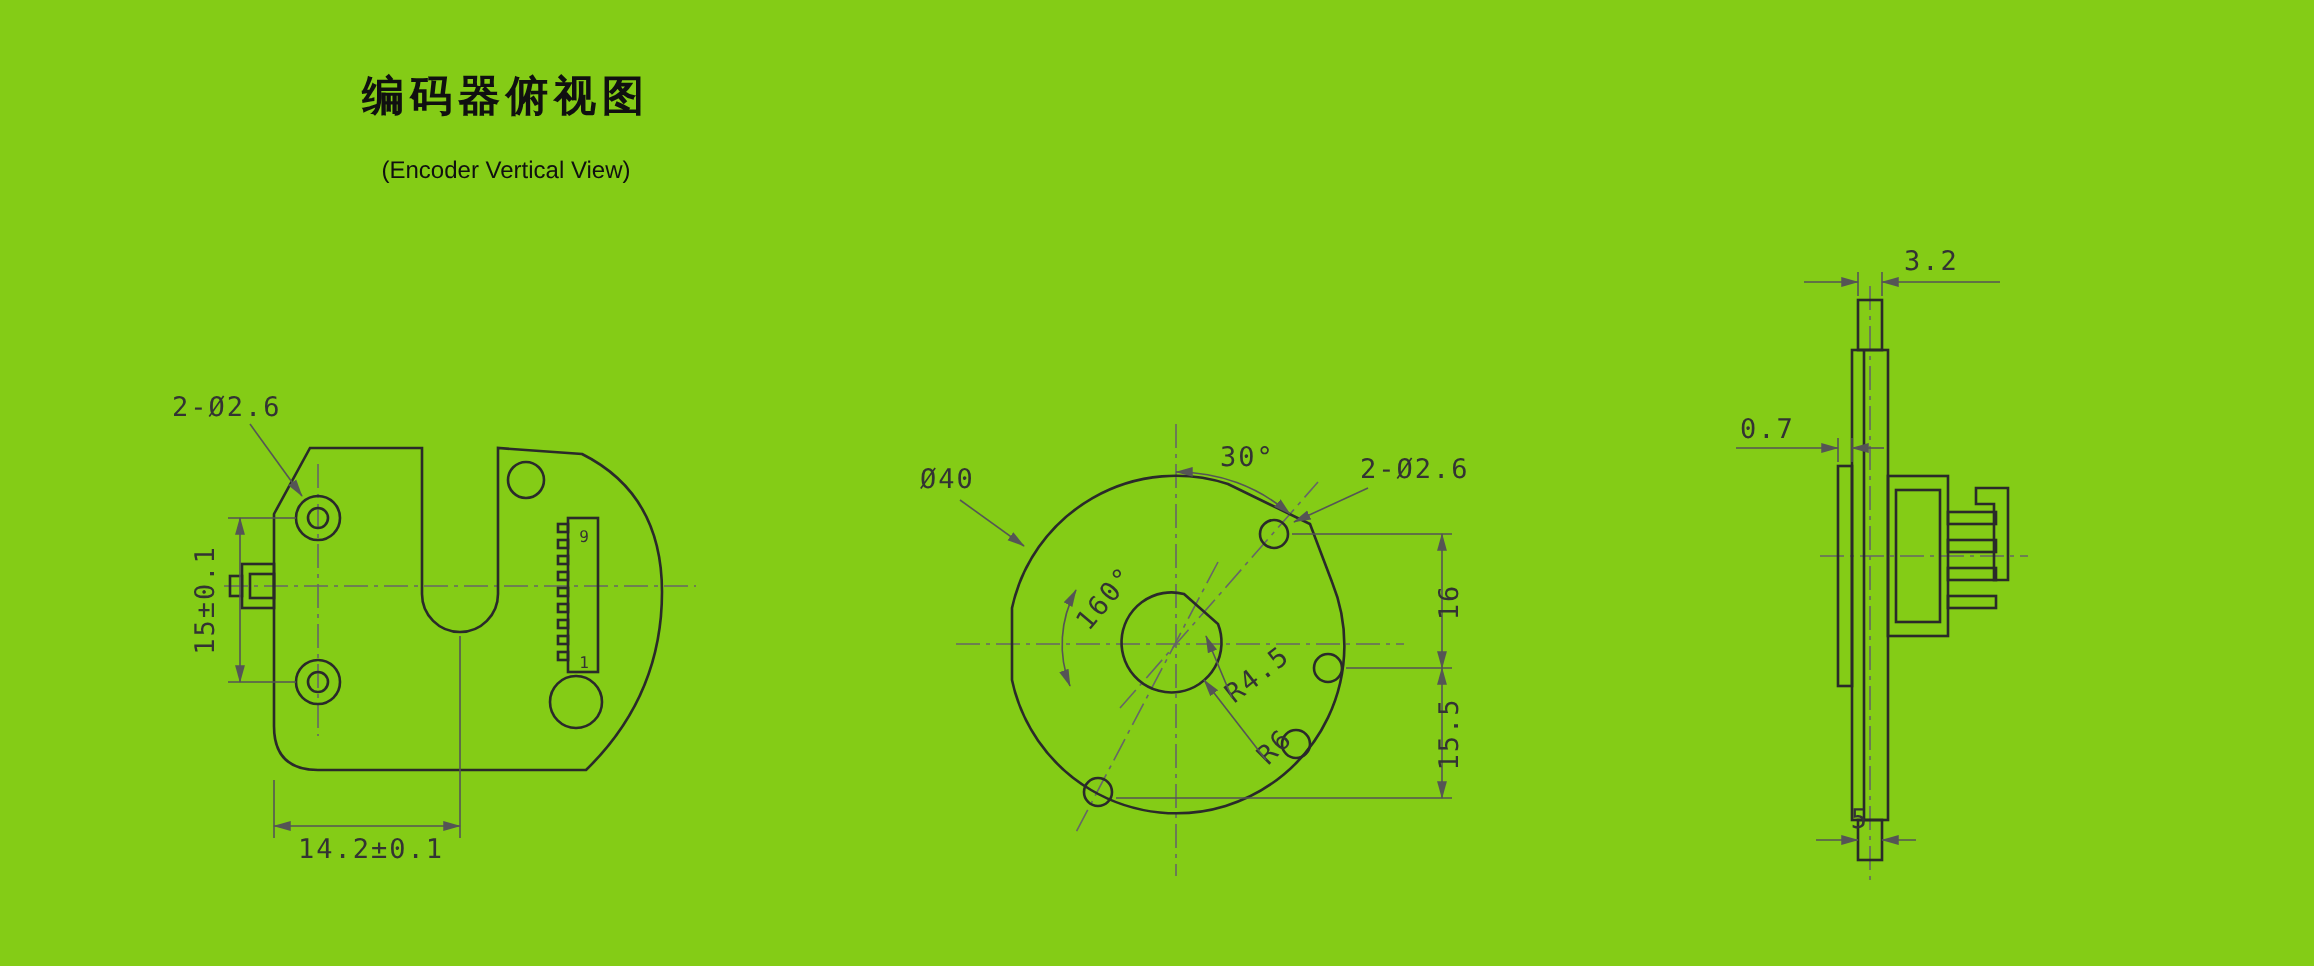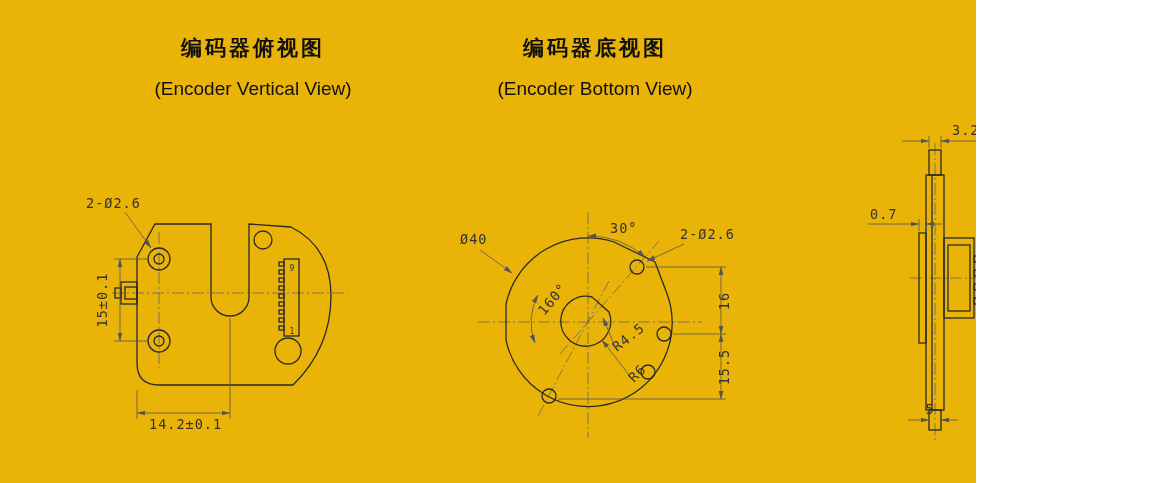--- a/index.html
+++ b/index.html
@@ -1,28 +1,28 @@
 <!DOCTYPE html>
 <html><head>
 <meta charset="utf-8">
 <style>
   html,body { margin:0; padding:0; background:#fff; }
   .canvas {
-    position:relative; width:976px; height:483px;
-    background:#eab308; overflow:hidden;
+    position:relative; width:1157px; height:483px;
+    background:#84cc16; overflow:hidden;
     font-family:"Liberation Sans", sans-serif;
   }
   .view-title { position:absolute; top:34px; width:260px; text-align:center; }
   .view-title .cn {
     font-family:"DejaVu Serif", serif; font-weight:700;
     font-size:21px; letter-spacing:3px; color:#101010;
   }
   .view-title .en {
     font-family:"Liberation Sans", sans-serif;
-    font-size:19px; color:#101010; margin-top:16px;
+    font-size:12px; color:#101010; margin-top:16px;
   }
   svg.drawing { position:absolute; left:0; top:0; }
   text.dim {
     font-family:"DejaVu Sans Mono", monospace;
     font-size:13.5px; fill:#333; letter-spacing:1px;
   }
   text.pin {
     font-family:"DejaVu Sans Mono", monospace;
     font-size:8px; fill:#333;
   }
@@ -31,24 +31,20 @@
   .center-ln { stroke:#666;    stroke-width:0.8; fill:none; stroke-dasharray:12 3 2 3; }
 </style>
 </head>
 <body>
 
 <div class="canvas">
 
   <div class="view-title" style="left:123px;">
     <div class="cn">编码器俯视图</div>
     <div class="en">(Encoder Vertical View)</div>
-  </div>
-  <div class="view-title" style="left:465px;">
-    <div class="cn">编码器底视图</div>
-    <div class="en">(Encoder Bottom View)</div>
   </div>
   <div class="view-title" style="left:808px;">
   </div>
 
   <svg class="drawing" width="1157" height="483" viewBox="0 0 1157 483">
     <defs>
       <marker id="arr" viewBox="0 0 10 10" refX="9.5" refY="5" markerWidth="11" markerHeight="11" orient="auto-start-reverse">
         <path d="M 0 2.2 L 10 5 L 0 7.8 Z" fill="#555"></path>
       </marker>
     </defs>

